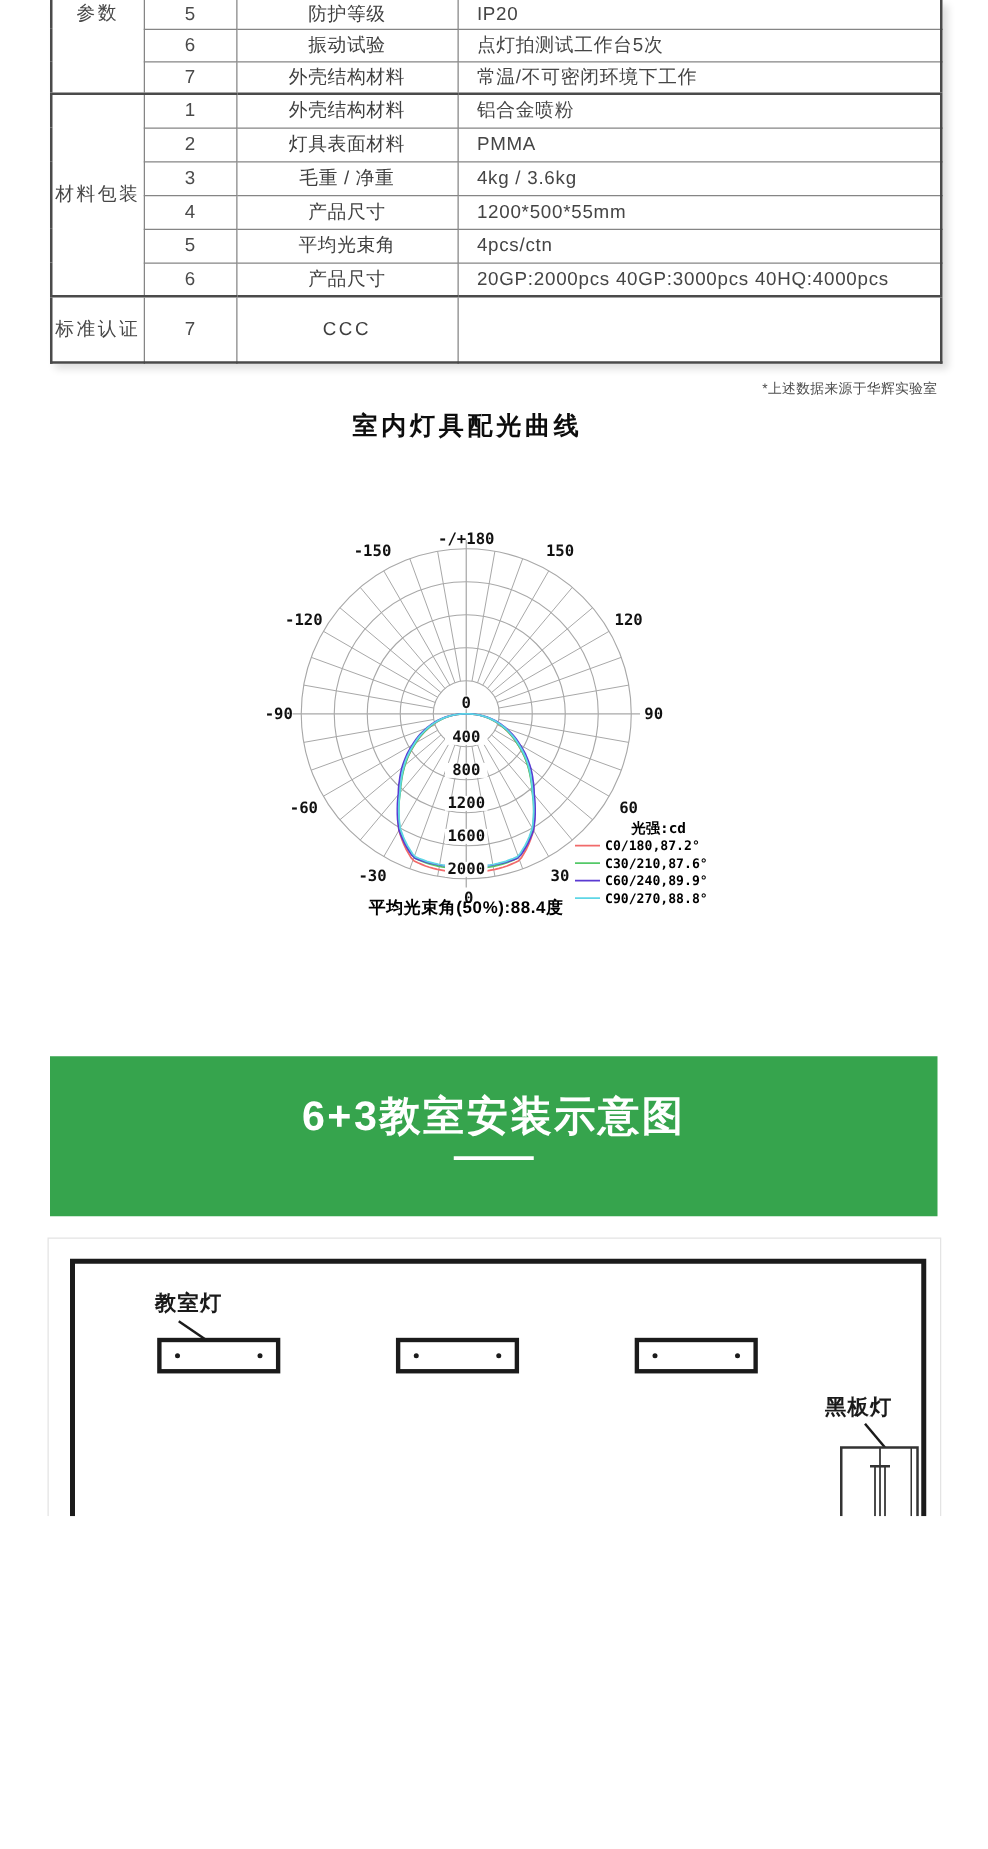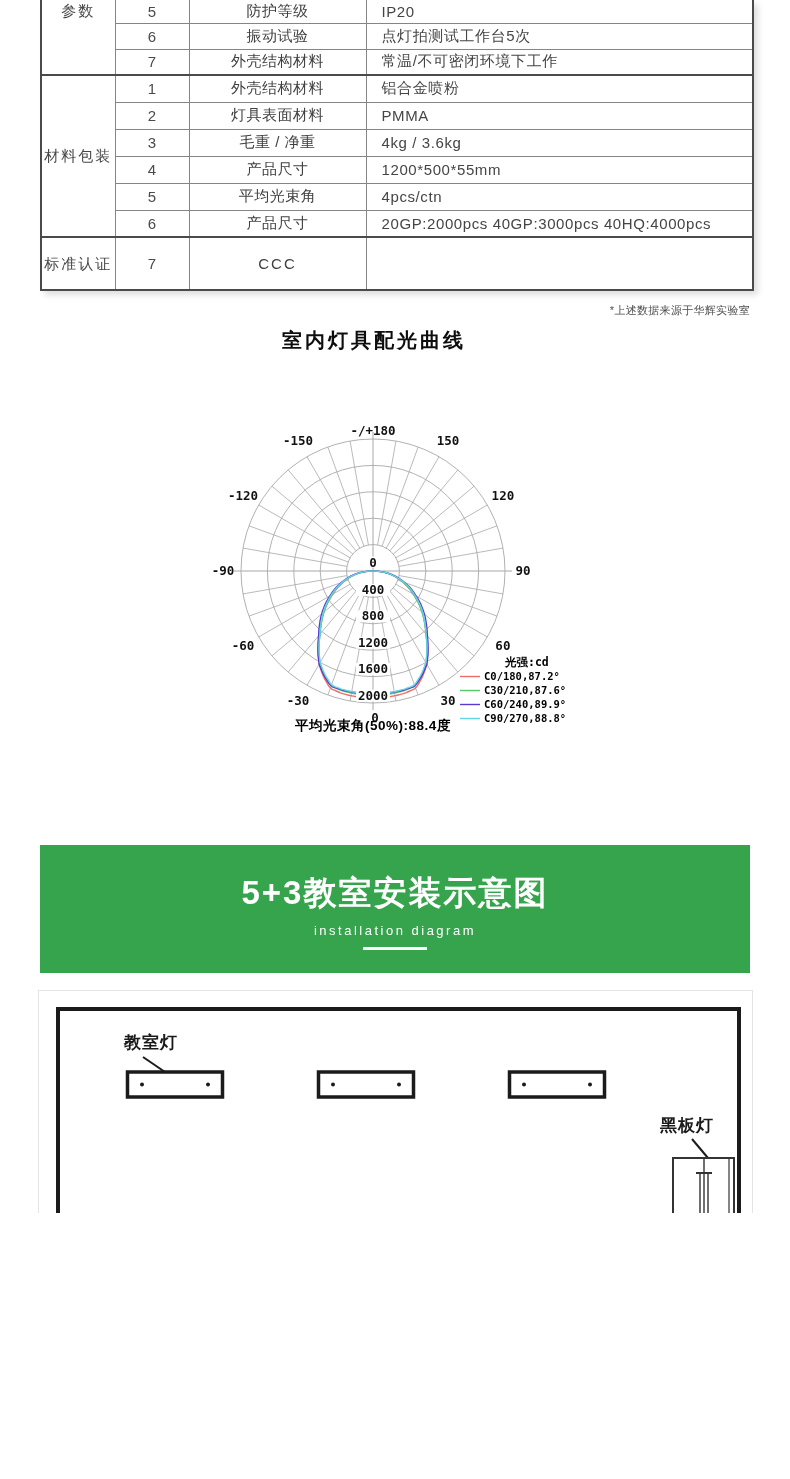--- a/index.html
+++ b/index.html
@@ -187,22 +187,21 @@
         <text x="324" y="281" font-size="10.5" font-weight="bold" font-family="&quot;DejaVu Sans Mono&quot;,&quot;Liberation Mono&quot;,monospace" fill="#000">C30/210,87.6°</text>
         <line x1="300" y1="291.5" x2="320" y2="291.5" stroke="#5a3ad2" stroke-width="1.4"></line>
         <text x="324" y="295" font-size="10.5" font-weight="bold" font-family="&quot;DejaVu Sans Mono&quot;,&quot;Liberation Mono&quot;,monospace" fill="#000">C60/240,89.9°</text>
         <line x1="300" y1="305.5" x2="320" y2="305.5" stroke="#5ed6e6" stroke-width="1.4"></line>
         <text x="324" y="309" font-size="10.5" font-weight="bold" font-family="&quot;DejaVu Sans Mono&quot;,&quot;Liberation Mono&quot;,monospace" fill="#000">C90/270,88.8°</text>
         <text x="213" y="317" text-anchor="middle" font-size="13.5" font-weight="bold" font-family="&quot;Liberation Sans&quot;,sans-serif" fill="#000" letter-spacing=".5">平均光束角(50%):88.4度</text>
       </svg>
   </div>
 
   <div id="banner" style="background: rgb(54, 164, 77);">
-    <div id="banner-title">5+3教室安装示意图</div>
-    <div id="banner-sub">installation diagram</div>
+    <div id="banner-title">6+3教室安装示意图</div>
     <div id="banner-rule"></div>
   </div>
 
   <div id="panel">
     <svg id="room-svg" width="713" height="487" viewBox="0 0 713 487">
         <rect x="19" y="18" width="681" height="505" fill="none" stroke="#1b1b1b" stroke-width="4"></rect>
         <rect x="88.5" y="81" width="95" height="25" fill="#fff" stroke="#1b1b1b" stroke-width="3.5"></rect>
         <circle cx="103" cy="93.5" r="2" fill="#1b1b1b"></circle>
         <circle cx="169" cy="93.5" r="2" fill="#1b1b1b"></circle>
         <rect x="279.5" y="81" width="95" height="25" fill="#fff" stroke="#1b1b1b" stroke-width="3.5"></rect>

